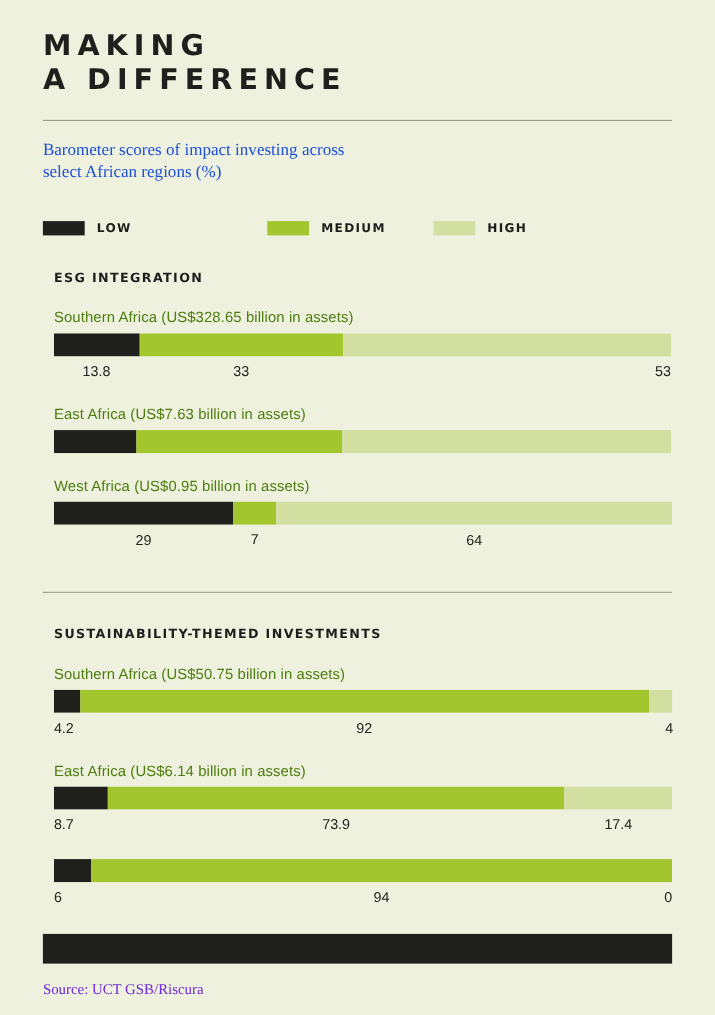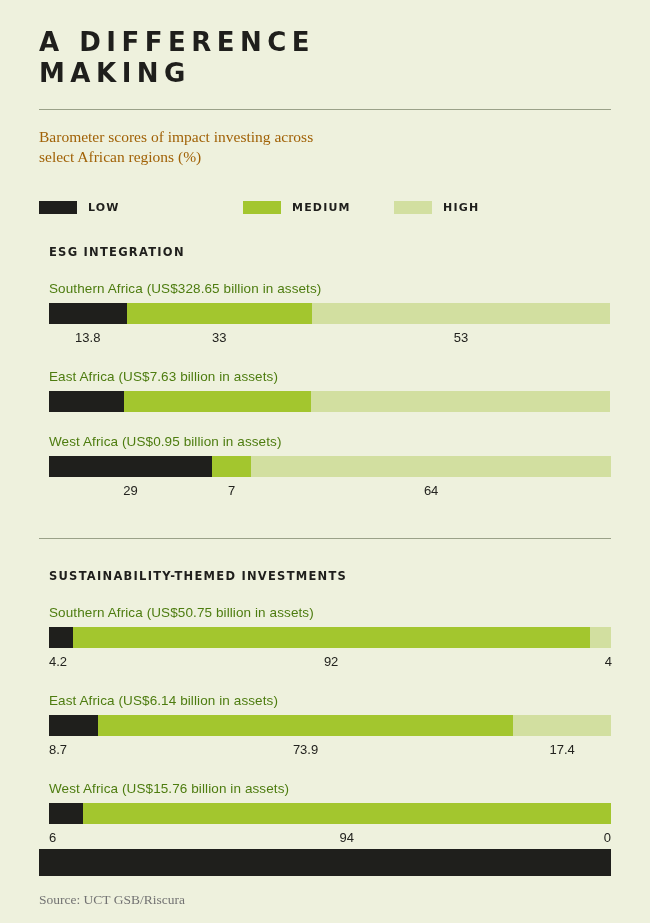--- a/index.html
+++ b/index.html
@@ -42,21 +42,21 @@
     height: 1px;
     background: #9aa188;
     margin-top: 20px;
   }
 
   
   .subtitle {
     font-family: "Liberation Serif", serif;
     font-size: 15.5px;
     line-height: 20px;
-    color: #a16207;
+    color: #1d4ed8;
     margin-top: 17px;
     white-space: pre-line;
   }
 
   
   .legend {
     display: flex;
     align-items: flex-start;
     margin-top: 34px;
   }
@@ -143,31 +143,31 @@
     width: 572px;
     height: 27px;
     background: #1f1f1c;
   }
   .source {
     position: absolute;
     left: 39px;
     top: 892px;
     font-family: "Liberation Serif", serif;
     font-size: 13.5px;
-    color: #737373;
+    color: #6d28d9;
   }
 </style>
 </head>
 <body>
 
 <div class="page">
 
   <div class="title-block">
+    <div class="title-line">MAKING</div>
     <div class="title-line">A DIFFERENCE</div>
-    <div class="title-line">MAKING</div>
   </div>
 
   <div class="rule"></div>
 
   <div class="subtitle">Barometer scores of impact investing across
 select African regions (%)</div>
 
   <div class="legend">
     <div class="legend-item li0">
       <span class="legend-swatch" style="background:#1f1f1c"></span>
@@ -189,21 +189,21 @@
     <div class="row">
       <div class="row-label">Southern Africa (US$328.65 billion in assets)</div>
       <div class="bar">
         <div class="seg low" style="flex: 0 0 13.8%; width: 13.8%;"></div>
         <div class="seg medium" style="flex: 0 0 33%; width: 33%;"></div>
         <div class="seg high" style="flex: 0 0 53%; width: 53%;"></div>
       </div>
       <div class="bar-values">
         <div class="val" style="flex: 0 0 13.8%; width: 13.8%;">13.8</div>
         <div class="val" style="flex: 0 0 33%; width: 33%;">33</div>
-        <div class="val" style="flex: 0 0 53%; width: 53%;">53</div>
+        <div class="val" style="flex: 0 0 53%; width: 53%; text-align: right;">53</div>
       </div>
     </div>
 
     <div class="row">
       <div class="row-label">East Africa (US$7.63 billion in assets)</div>
       <div class="bar">
         <div class="seg low" style="flex: 0 0 13.3%; width: 13.3%;"></div>
         <div class="seg medium" style="flex: 0 0 33.3%; width: 33.3%;"></div>
         <div class="seg high" style="flex: 0 0 53.3%; width: 53.3%;"></div>
       </div>
@@ -260,21 +260,20 @@
       <div class="bar-values">
         <div class="val" style="flex: 0 0 8.7%; width: 8.7%; position: relative;">
             <span style="position: absolute; left: 0px; transform: none; white-space: nowrap;">8.7</span>
           </div>
         <div class="val" style="flex: 0 0 73.9%; width: 73.9%;">73.9</div>
         <div class="val" style="flex: 0 0 17.4%; width: 17.4%;">17.4</div>
       </div>
     </div>
 
     <div class="row">
-      <div class="row-label">West Africa (US$15.76 billion in assets)</div>
       <div class="bar">
         <div class="seg low" style="flex: 0 0 6%; width: 6%;"></div>
         <div class="seg medium" style="flex: 0 0 94%; width: 94%;"></div>
         <div class="seg high" style="flex: 0 0 0%; width: 0%;"></div>
       </div>
       <div class="bar-values">
         <div class="val" style="flex: 0 0 6%; width: 6%; position: relative;">
             <span style="position: absolute; left: 0px; transform: none; white-space: nowrap;">6</span>
           </div>
         <div class="val" style="flex: 0 0 94%; width: 94%;">94</div>

